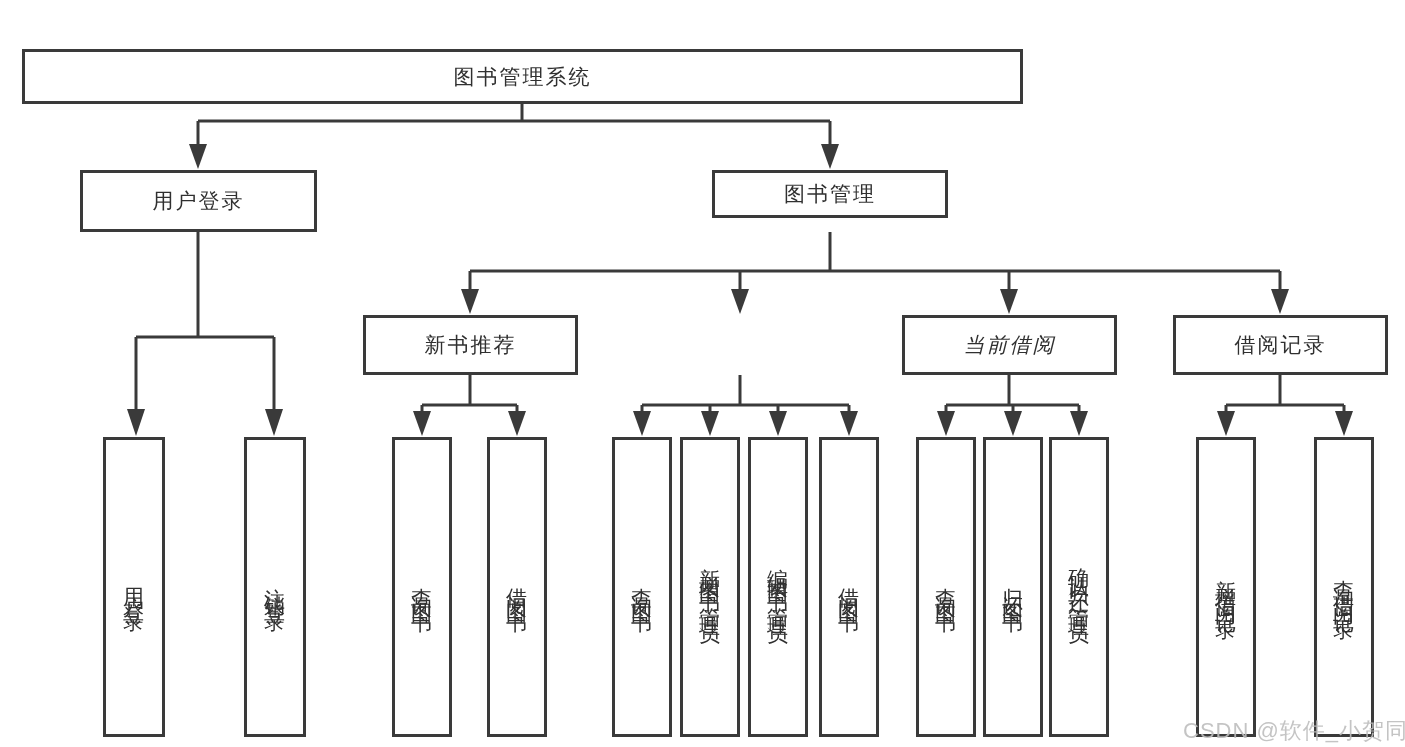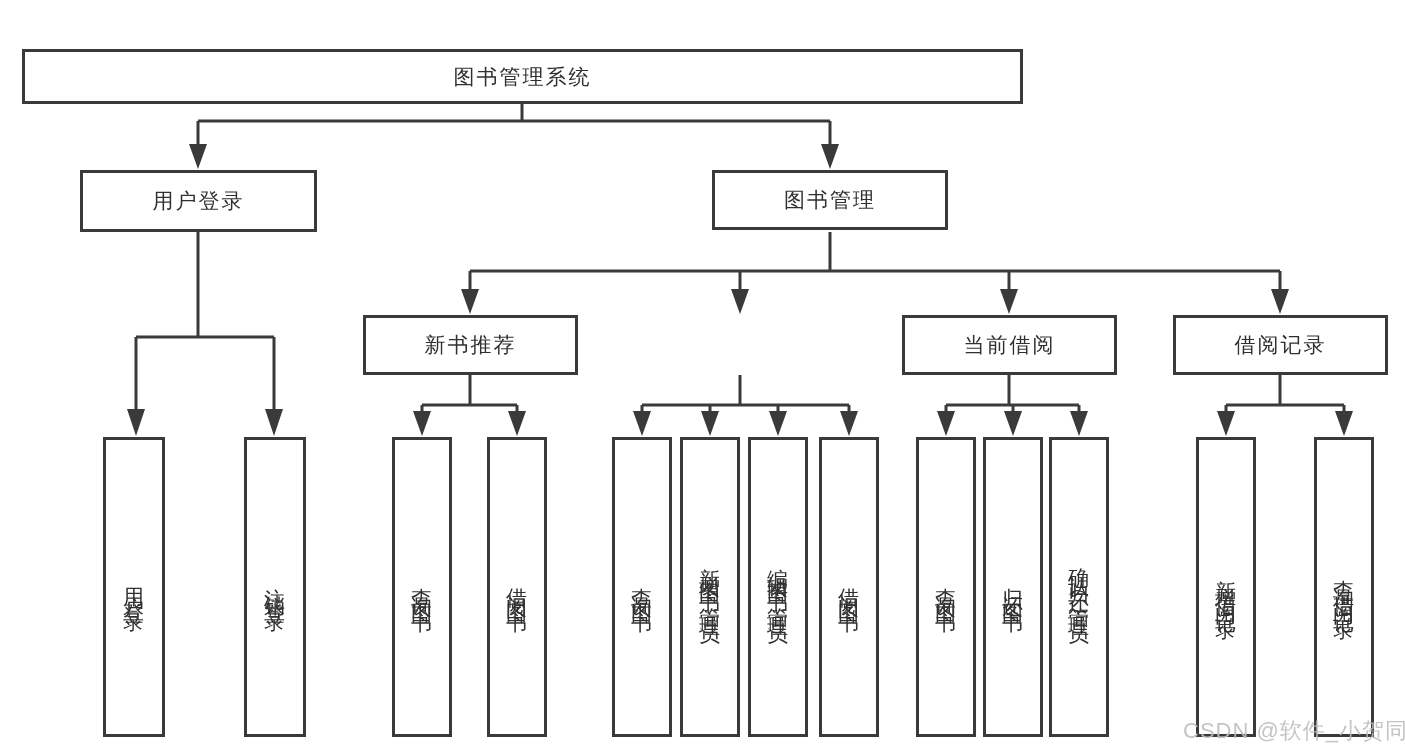--- a/index.html
+++ b/index.html
@@ -49,24 +49,24 @@
   .vnode span {
     writing-mode: vertical-rl;
     text-orientation: upright;
     letter-spacing: 8px;
     line-height: 1;
     white-space: nowrap;
   }
   
   .root-box   { left: 22px;  top: 13px;  width: 1001px; height: 55px; margin-top: 36px; }
   .l2-a       { left: 80px;  top: 170px; width: 237px;  height: 62px; }
-  .l2-b       { left: 712px; top: 170px; width: 236px;  height: 60px; text-align: right; }
+  .l2-b       { left: 712px; top: 170px; width: 236px;  height: 48px; text-align: right; }
   .l3         { top: 315px;  height: 60px; width: 215px; }
   .l3-1 { left: 363px; }  .l3-2 { left: 632px; }
-  .l3-3 { left: 902px; }  .l3-4 { left: 1173px; }
+  .l3-3 { left: 902px; font-style: italic; }  .l3-4 { left: 1173px; }
   
   .a1 { left: 103px; width: 62px; }  .a2 { left: 244px; width: 62px; }
   .b1 { left: 392px; }  .b2 { left: 487px; }
   .c1 { left: 612px; }  .c2 { left: 680px; }  .c3 { left: 748px; }  .c4 { left: 819px; }
   .d1 { left: 916px; }  .d2 { left: 983px; }  .d3 { left: 1049px; }
   .e1 { left: 1196px; } .e2 { left: 1314px; }
   .watermark {
     position: absolute;
     left: 1183px;
     top: 716px;

